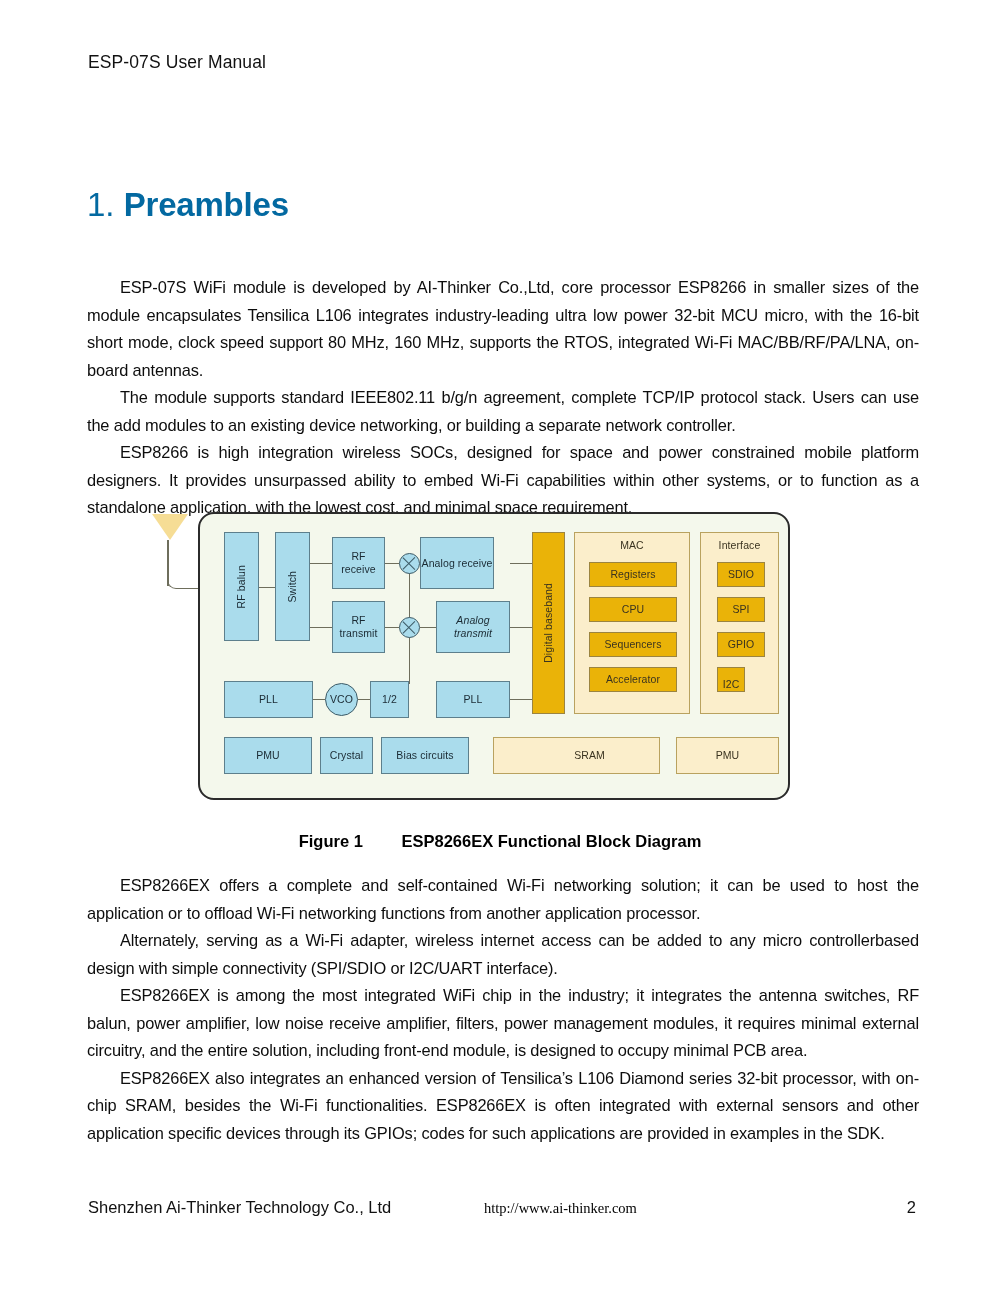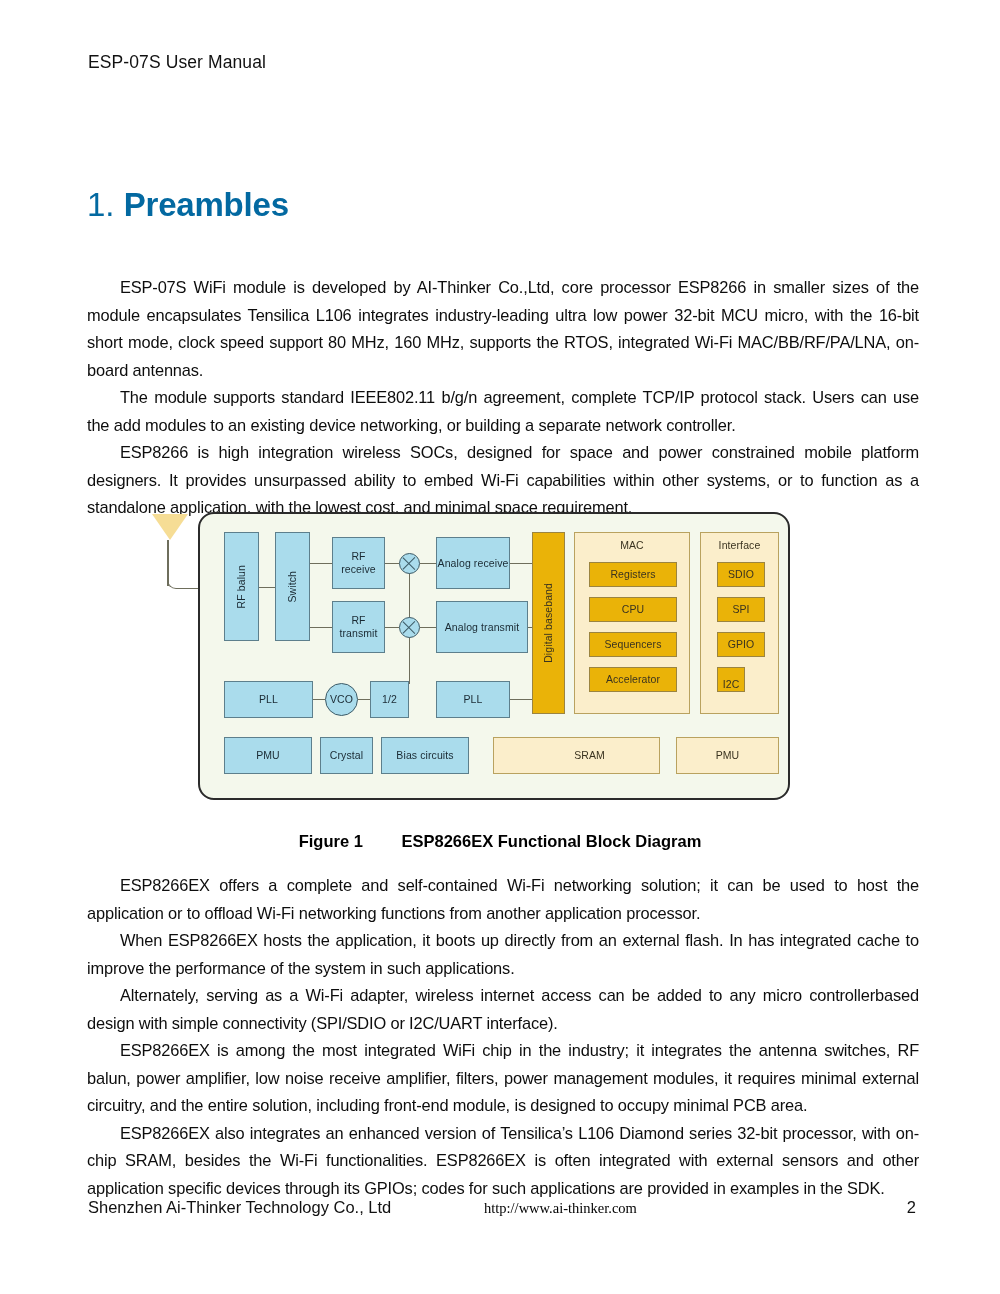--- a/index.html
+++ b/index.html
@@ -341,25 +341,25 @@
     </div>
 
     <div class="blk blue" style="left:182px; top:37px; width:53px; height:52px;">
       <span>RF receive</span>
     </div>
 
     <div class="blk blue" style="left:182px; top:101px; width:53px; height:52px;">
       <span>RF transmit</span>
     </div>
 
-    <div class="blk blue" style="left:286px; top:37px; width:74px; height:52px;">
+    <div class="blk blue" style="left:270px; top:37px; width:74px; height:52px;">
       <span>Analog receive</span>
     </div>
 
-    <div class="blk blue" style="left:286px; top:101px; width:92px; height:52px;">
+    <div class="blk blue" style="left:286px; top:101px; width:74px; height:52px;font-style:italic;">
       <span>Analog transmit</span>
     </div>
 
     <div class="blk gold" style="left:382px; top:32px; width:33px; height:182px;">
       <span class="vert">Digital baseband</span>
     </div>
 
     <div class="blk panel" style="left:424px; top:32px; width:116px; height:182px;padding-left:10px;">
       <div class="panel-title">MAC</div>
       <div class="blk gold" style="left:14px; top:29px; width:88px; height:25px;">
@@ -430,21 +430,20 @@
 
   </div>
 
   <div class="figure-caption">
     <span class="cap-num">Figure 1</span>
     <span>ESP8266EX Functional Block Diagram</span>
   </div>
 
   <div class="body-block block-b">
     <p>ESP8266EX offers a complete and self-contained Wi-Fi networking solution; it can be used to host the application or to offload Wi-Fi networking functions from another application processor.</p>
-    <p>When ESP8266EX hosts the application, it boots up directly from an external flash. In has integrated cache to improve the performance of the system in such applications.</p>
     <p>Alternately, serving as a Wi-Fi adapter, wireless internet access can be added to any micro controllerbased design with simple connectivity (SPI/SDIO or I2C/UART interface).</p>
     <p>ESP8266EX is among the most integrated WiFi chip in the industry; it integrates the antenna switches, RF balun, power amplifier, low noise receive amplifier, filters, power management modules, it requires minimal external circuitry, and the entire solution, including front-end module, is designed to occupy minimal PCB area.</p>
     <p>ESP8266EX also integrates an enhanced version of Tensilica’s L106 Diamond series 32-bit processor, with on-chip SRAM, besides the Wi-Fi functionalities. ESP8266EX is often integrated with external sensors and other application specific devices through its GPIOs; codes for such applications are provided in examples in the SDK.</p>
   </div>
 
   <div class="doc-footer">
     <span class="footer-company">Shenzhen Ai-Thinker Technology Co., Ltd</span>
     <span class="footer-url">http://www.ai-thinker.com</span>
     <span class="footer-pageno">2</span>
   </div>

